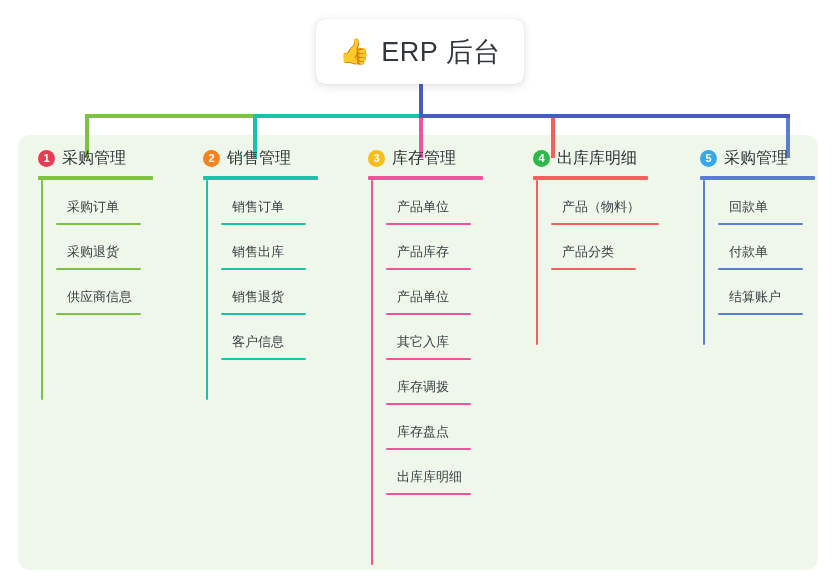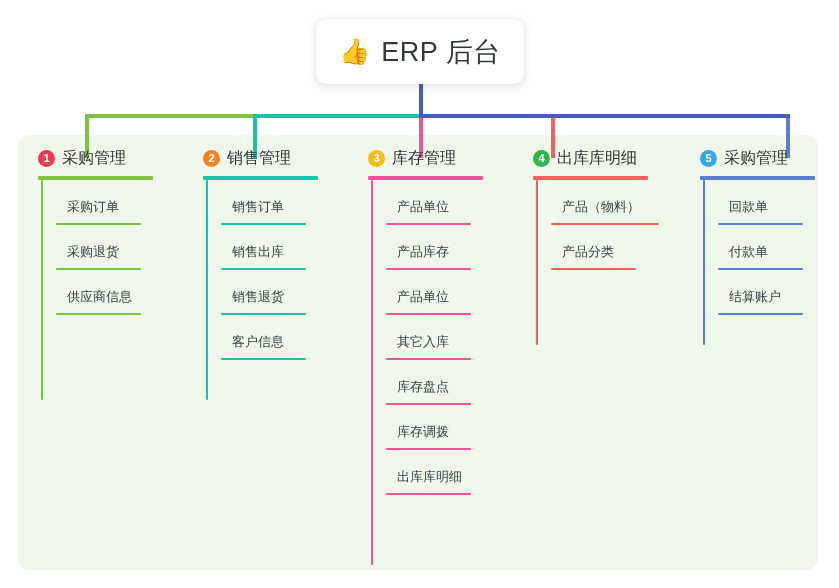--- a/index.html
+++ b/index.html
@@ -241,25 +241,25 @@
       </div>
       <div class="item">
         <span class="item-label">产品单位</span>
         <div class="item-rule" style="background: rgb(238, 83, 155);"></div>
       </div>
       <div class="item">
         <span class="item-label">其它入库</span>
         <div class="item-rule" style="background: rgb(238, 83, 155);"></div>
       </div>
       <div class="item">
+        <span class="item-label">库存调拨</span>
+        <div class="item-rule" style="background: rgb(238, 83, 155);"></div>
+      </div>
+      <div class="item">
         <span class="item-label">库存盘点</span>
-        <div class="item-rule" style="background: rgb(238, 83, 155);"></div>
-      </div>
-      <div class="item">
-        <span class="item-label">库存调拨</span>
         <div class="item-rule" style="background: rgb(238, 83, 155);"></div>
       </div>
       <div class="item">
         <span class="item-label">出库库明细</span>
         <div class="item-rule" style="background: rgb(238, 83, 155);"></div>
       </div>
     </div>
   </div>
 <div id="col-4" class="column">
     <div class="col-head">

